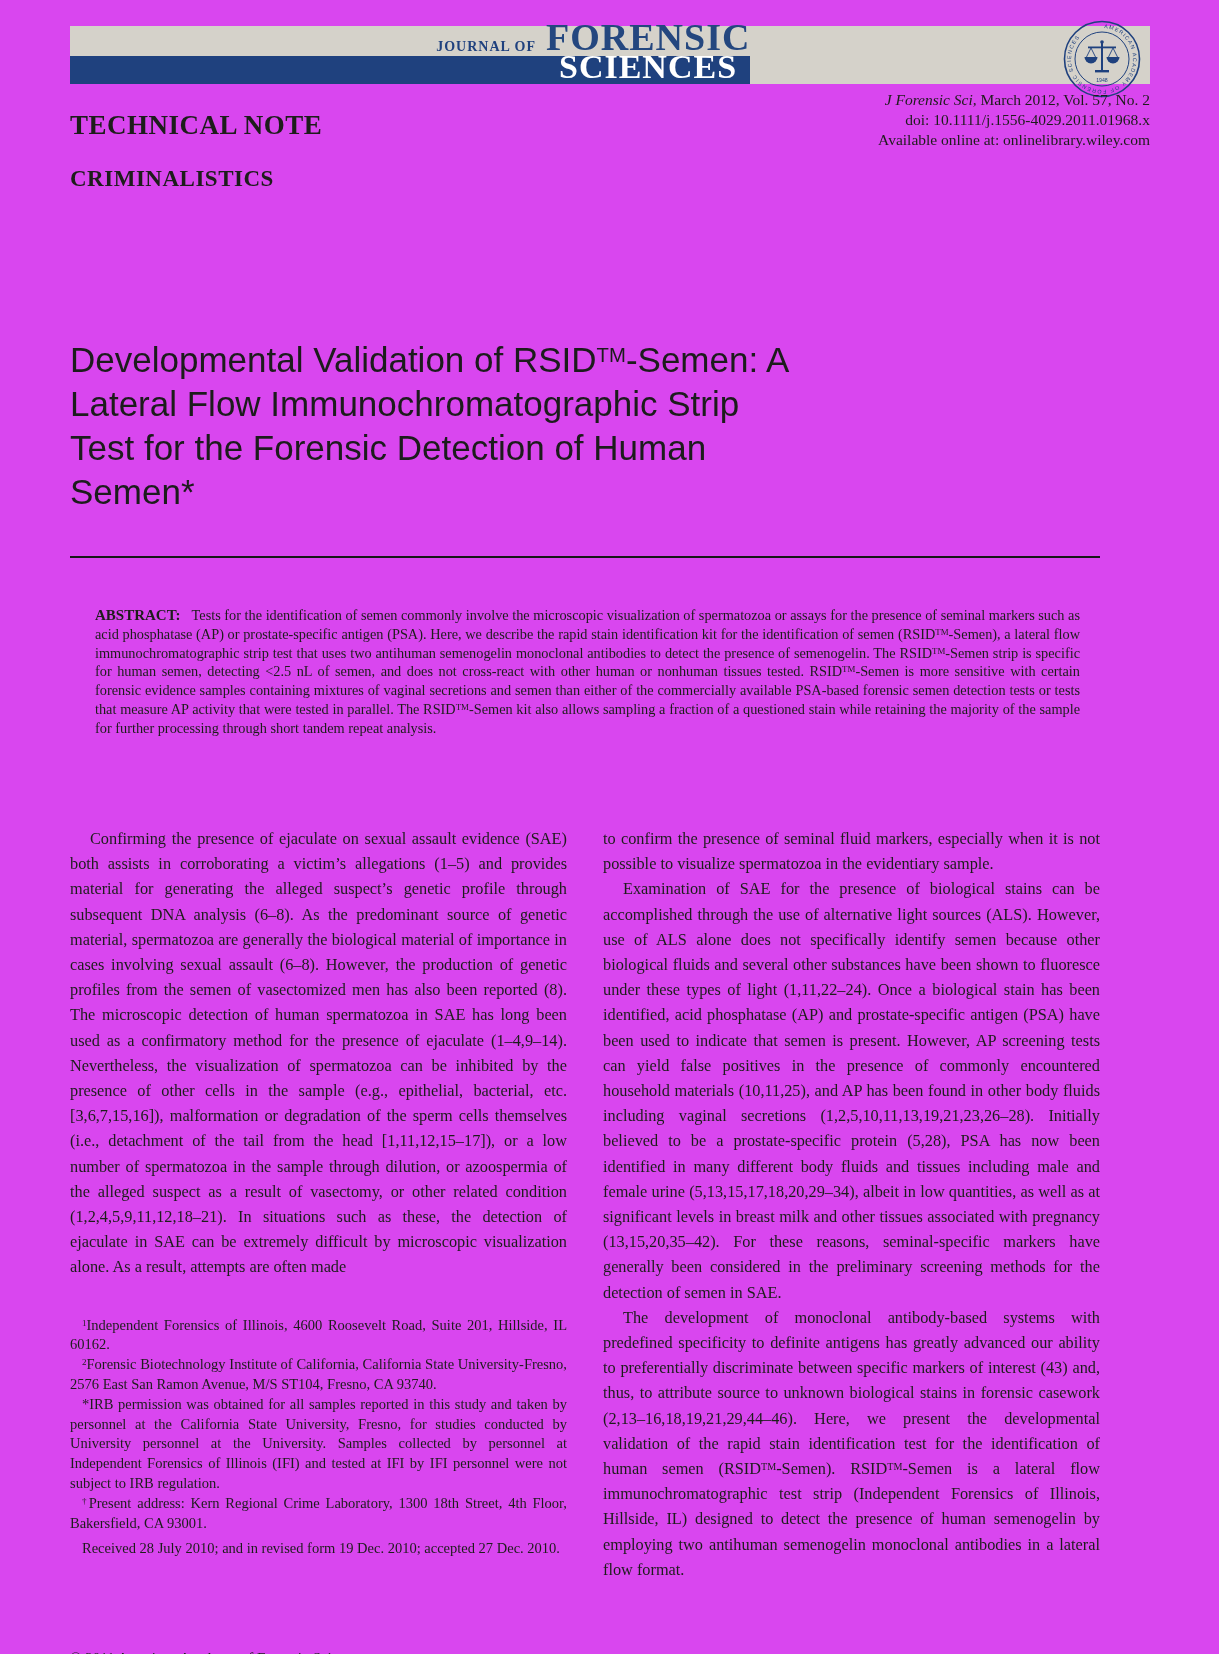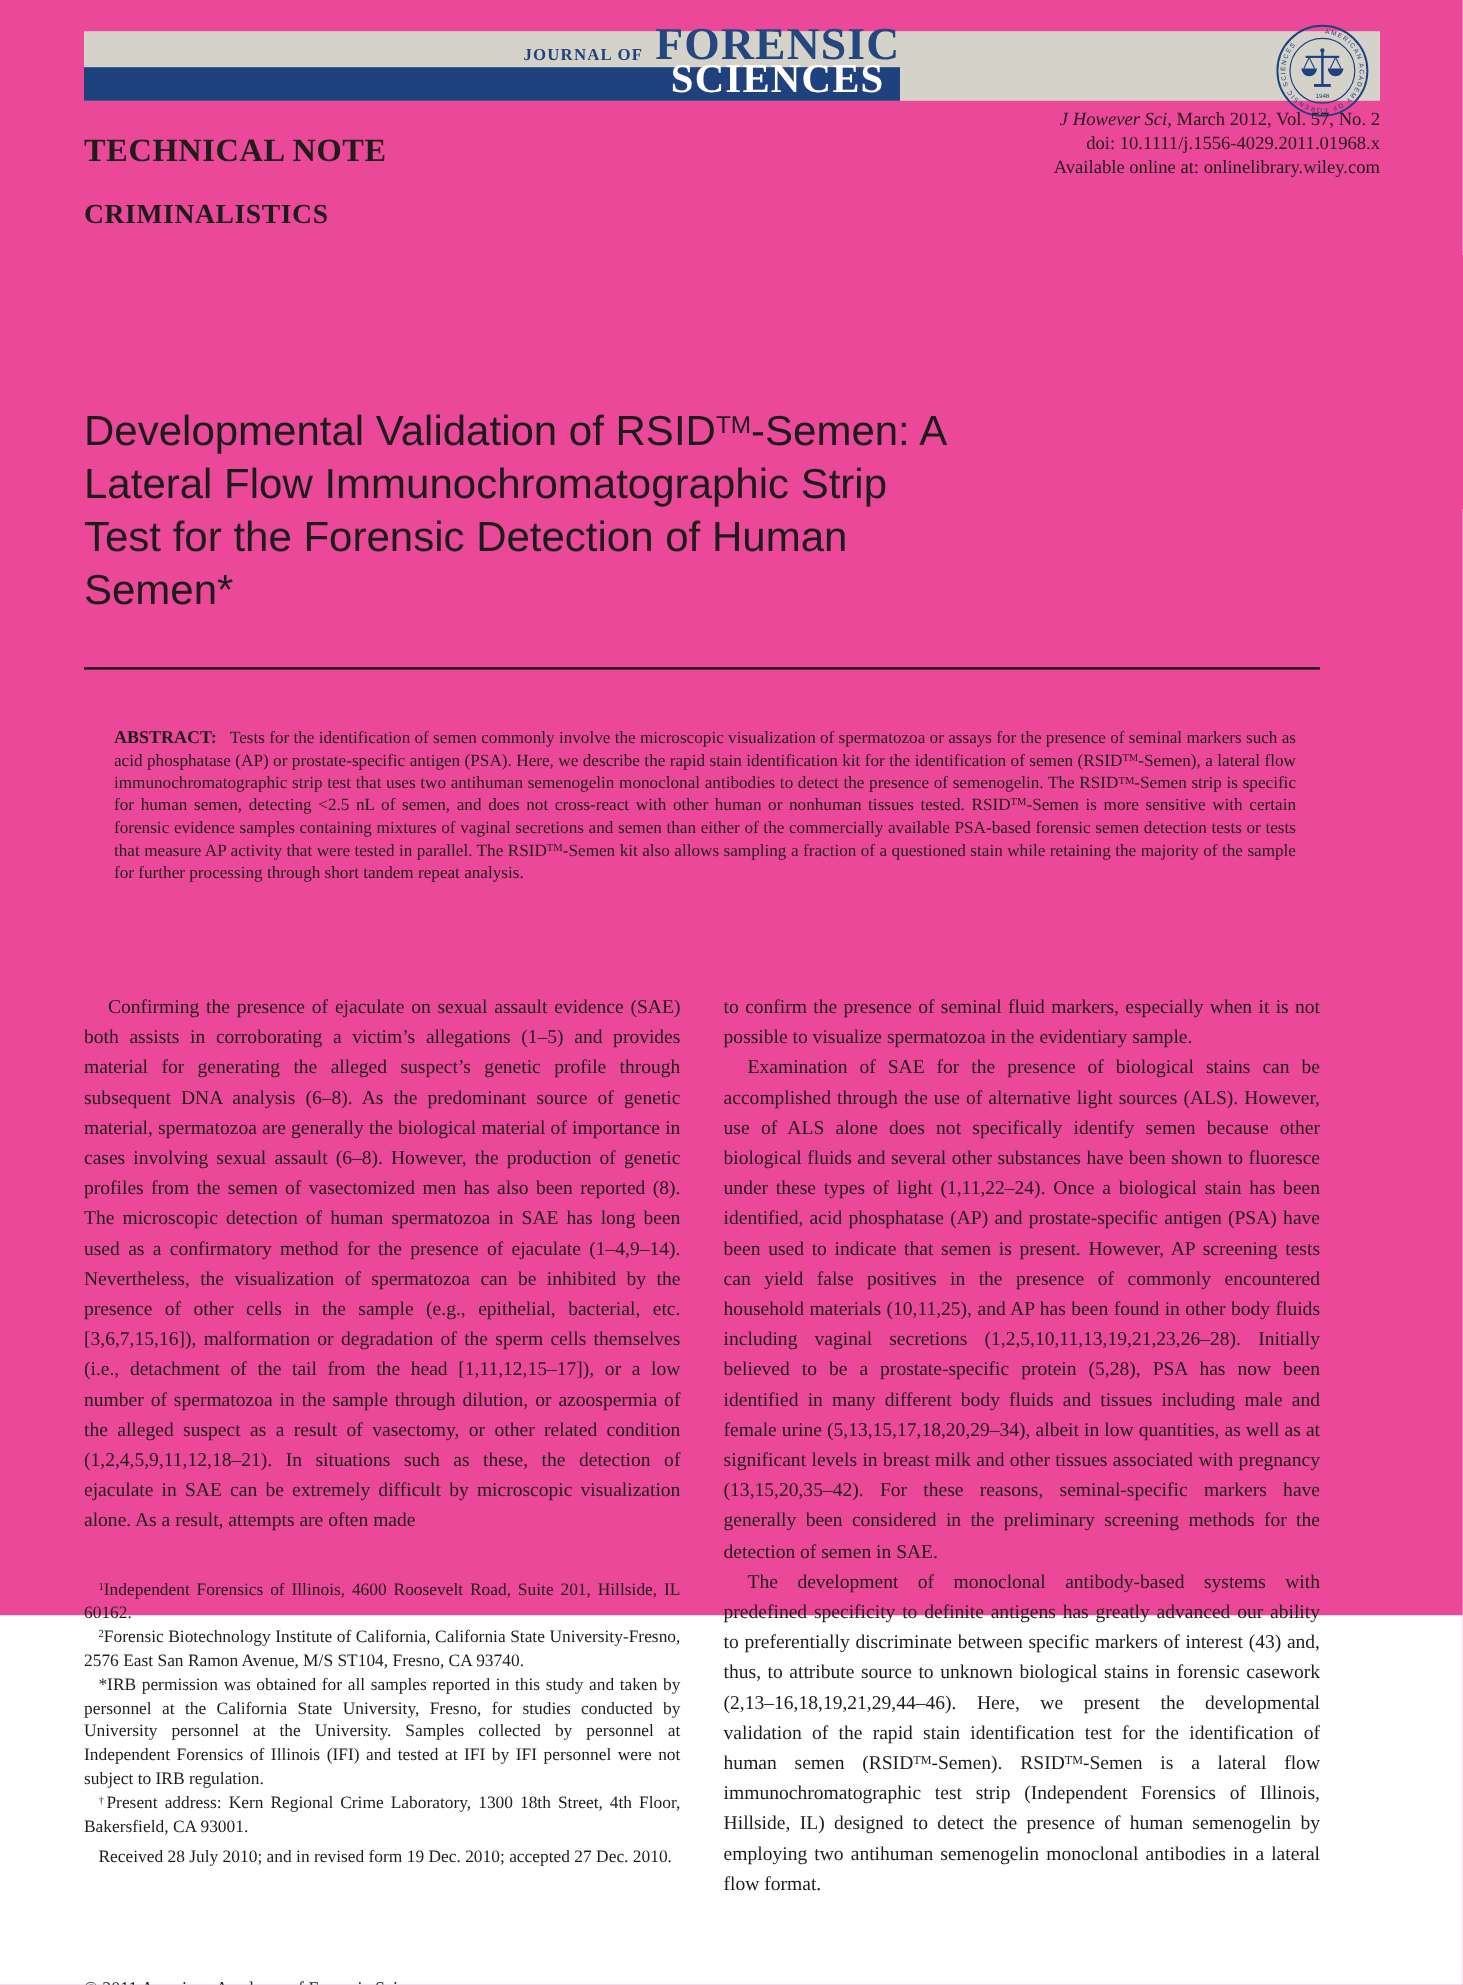--- a/index.html
+++ b/index.html
@@ -3,21 +3,21 @@
 <meta charset="utf-8">
 <style>
   html,body { margin:0; padding:0; }
   body {
     width:1219px; height:1654px;
     background:#ffffff;
     font-family:"Liberation Serif", serif;
     color:#1d1d1b;
     overflow:hidden;
   }
-  .page { position:relative; width:1219px; height:1346px; background:#ec4899; }
+  .page { position:relative; width:1219px; height:1654px; background:#d946ef; }
 
   
   .masthead {
     position:absolute; left:70px; top:26px; width:1080px; height:58px;
     background:#d5d2ca;
   }
   .mast-blue-bar {
     position:absolute; left:0; bottom:0; width:680px; height:28px;
     background:#1f417e;
   }
@@ -141,21 +141,21 @@
           <path d="M44.5,38 a6.5,6.5 0 0 0 13,0 z" stroke="none"></path>
           <rect x="33" y="51" width="14" height="2.4" stroke="none"></rect>
           <circle cx="40" cy="23" r="1.8" stroke="none"></circle>
         </g>
         <text x="40" y="63" text-anchor="middle" font-family="Liberation Sans, sans-serif" font-size="5.2" fill="#1f417e">1948</text>
       </svg>
     </div>
   </header>
 
   <div class="journal-info">
-    <div><em>J However Sci,</em> March 2012, Vol. 57, No. 2</div>
+    <div><em>J Forensic Sci,</em> March 2012, Vol. 57, No. 2</div>
     <div>doi: 10.1111/j.1556-4029.2011.01968.x</div>
     <div>Available online at: onlinelibrary.wiley.com</div>
   </div>
 
   <h2 class="article-type" style="margin:0">TECHNICAL NOTE</h2>
   <h2 class="category" style="margin:0">CRIMINALISTICS</h2>
 
 
   <h1 class="title" style="margin:0">Developmental Validation of RSID<sup>TM</sup>-Semen: A Lateral Flow Immunochromatographic Strip Test for the Forensic Detection of Human Semen*</h1>
 

